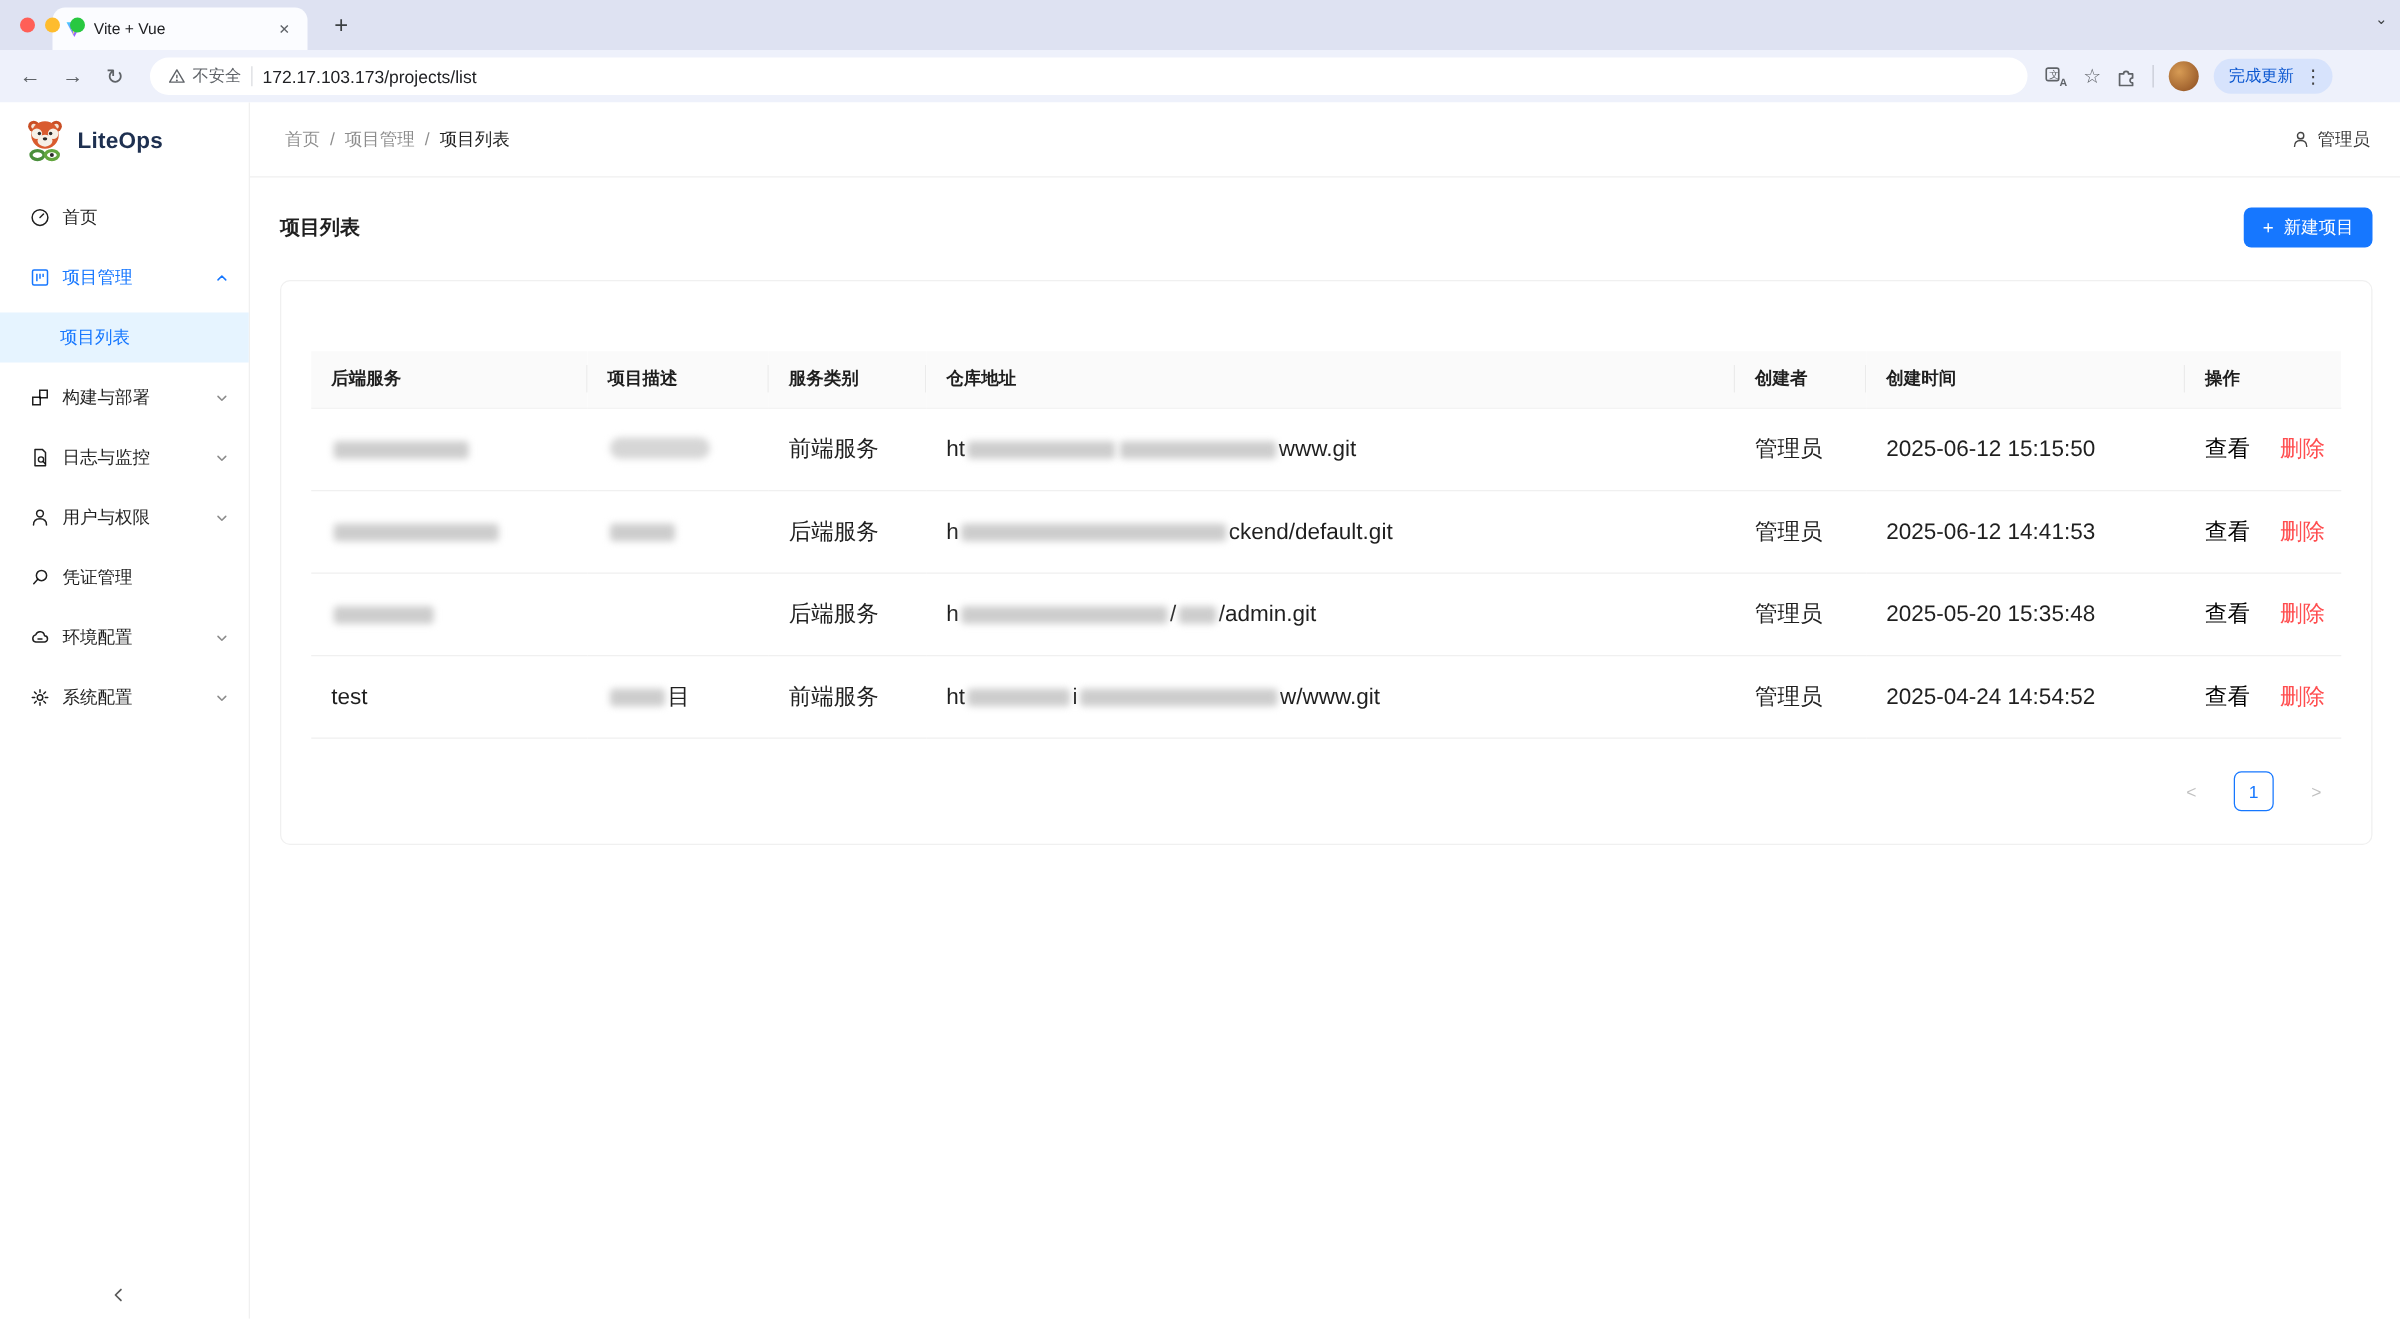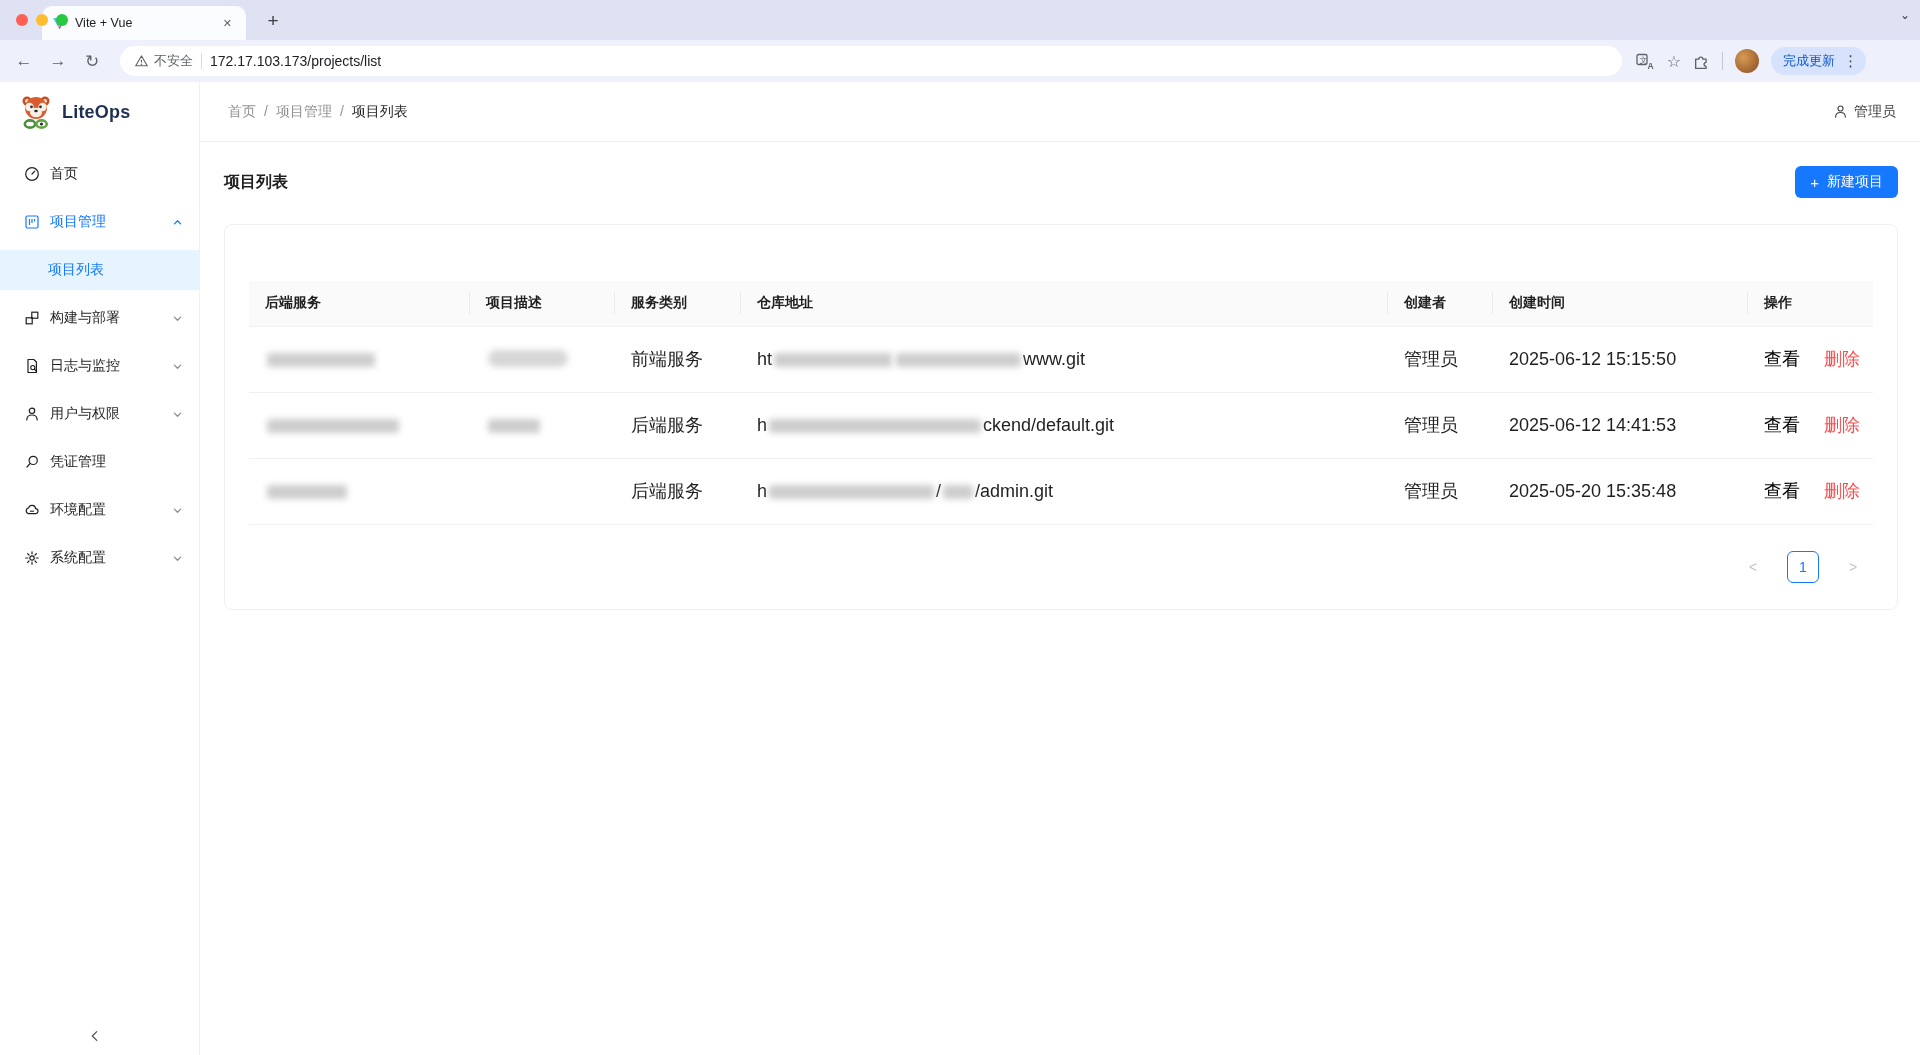--- a/index.html
+++ b/index.html
@@ -361,20 +361,29 @@
               </tr>
               <tr>
                 <td><span class="blur" style="width: 80px;"></span></td>
                 <td></td>
                 <td>后端服务</td>
                 <td><span>h</span><span class="blur" style="width: 165px;"></span><span>/</span><span class="blur" style="width: 30px;"></span><span>/admin.git</span></td>
                 <td>管理员</td>
                 <td>2025-05-20 15:35:48</td>
                 <td><span class="link-view">查看</span><span class="link-del">删除</span></td>
               </tr>
+              <tr>
+                <td><span>test</span></td>
+                <td><span class="blur" style="width: 44px;"></span><span>目</span></td>
+                <td>前端服务</td>
+                <td><span>ht</span><span class="blur" style="width: 82px;"></span><span>i</span><span class="blur" style="width: 158px;"></span><span>w/www.git</span></td>
+                <td>管理员</td>
+                <td>2025-04-24 14:54:52</td>
+                <td><span class="link-view">查看</span><span class="link-del">删除</span></td>
+              </tr>
             </tbody>
         </table>
 
         <div class="pagination">
           <span class="pg-arrow">&lt;</span>
           <span class="pg-page">1</span>
           <span class="pg-arrow">&gt;</span>
         </div>
       </div>
 

